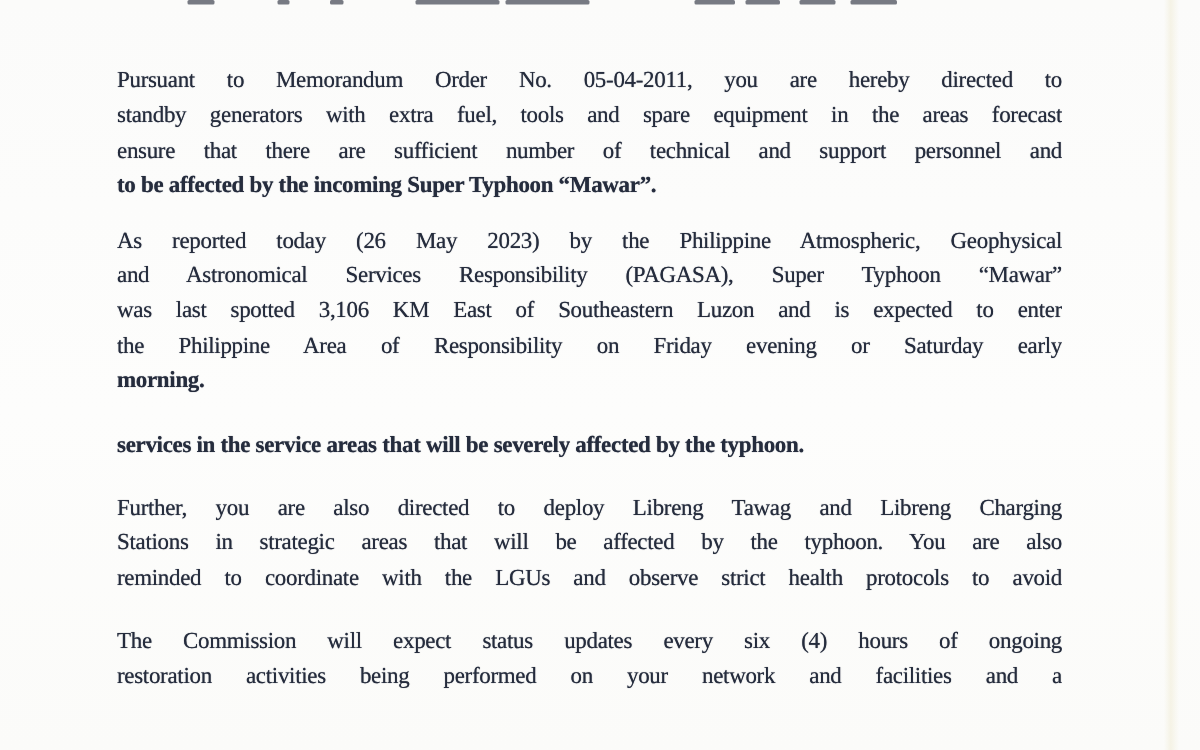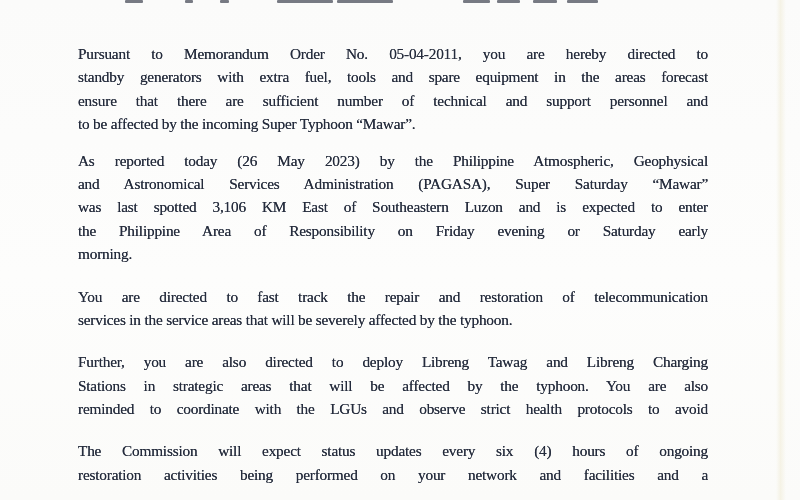--- a/index.html
+++ b/index.html
@@ -52,21 +52,21 @@
   }
   .para { margin: 0 0 19px 0; }
   .para:first-child { margin-bottom: 13px; }
   .line {
     text-align: justify;
     text-align-last: justify;
     height: 23.4px;
     overflow: hidden;
     white-space: normal;
   }
-  .line.last { text-align-last: left; }
+  .line.last { text-align-last: left; font-weight: bold; }
 </style>
 </head>
 <body>
 
 <div class="page">
 
   <div class="remnant-row">
     <span style="left:125px;width:18px"></span>
     <span style="left:185px;width:8px"></span>
     <span style="left:220px;width:9px"></span>
@@ -82,27 +82,26 @@
 
   <div class="memo-body">
       <div class="para">
         <div class="line">Pursuant to Memorandum Order No. 05-04-2011, you are hereby directed to</div>
         <div class="line">standby generators with extra fuel, tools and spare equipment in the areas forecast</div>
         <div class="line">ensure that there are sufficient number of technical and support personnel and</div>
         <div class="line last">to be affected by the incoming Super Typhoon “Mawar”.</div>
       </div>
       <div class="para">
         <div class="line">As reported today (26 May 2023) by the Philippine Atmospheric, Geophysical</div>
-        <div class="line">and Astronomical Services Administration (PAGASA), Super Saturday “Mawar”</div>
+        <div class="line">and Astronomical Services Responsibility (PAGASA), Super Typhoon “Mawar”</div>
         <div class="line">was last spotted 3,106 KM East of Southeastern Luzon and is expected to enter</div>
         <div class="line">the Philippine Area of Responsibility on Friday evening or Saturday early</div>
         <div class="line last">morning.</div>
       </div>
       <div class="para">
-        <div class="line">You are directed to fast track the repair and restoration of telecommunication</div>
         <div class="line last">services in the service areas that will be severely affected by the typhoon.</div>
       </div>
       <div class="para">
         <div class="line">Further, you are also directed to deploy Libreng Tawag and Libreng Charging</div>
         <div class="line">Stations in strategic areas that will be affected by the typhoon. You are also</div>
         <div class="line">reminded to coordinate with the LGUs and observe strict health protocols to avoid</div>
       </div>
       <div class="para">
         <div class="line">The Commission will expect status updates every six (4) hours of ongoing</div>
         <div class="line">restoration activities being performed on your network and facilities and a</div>

